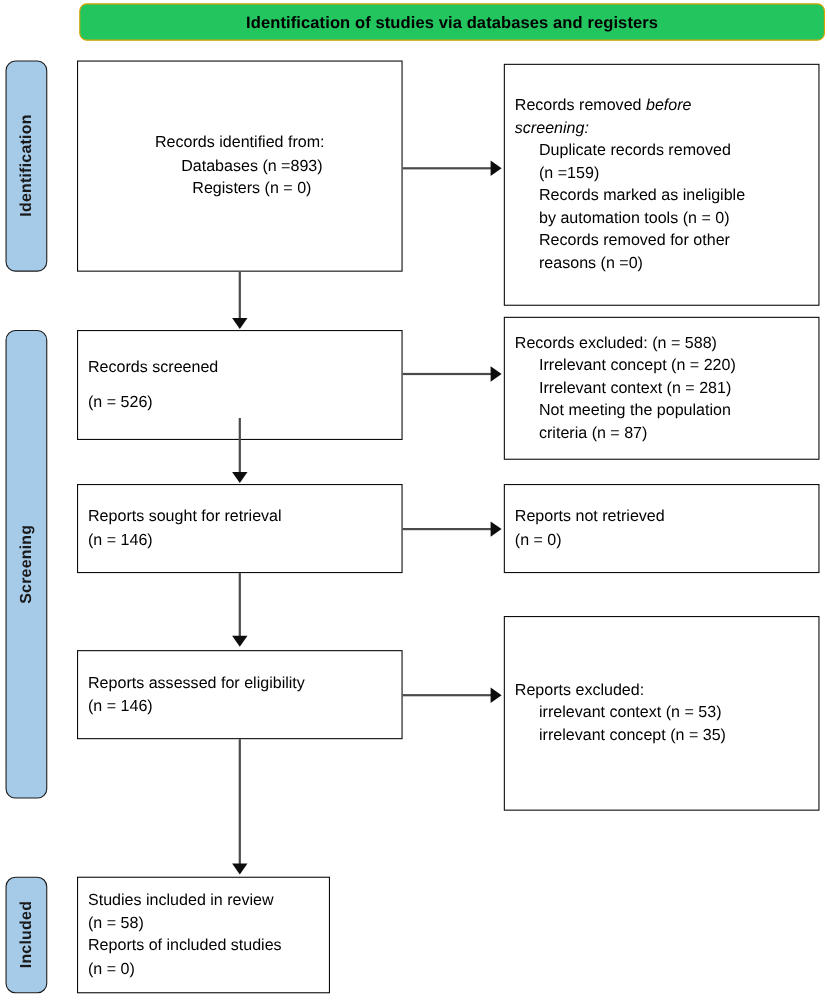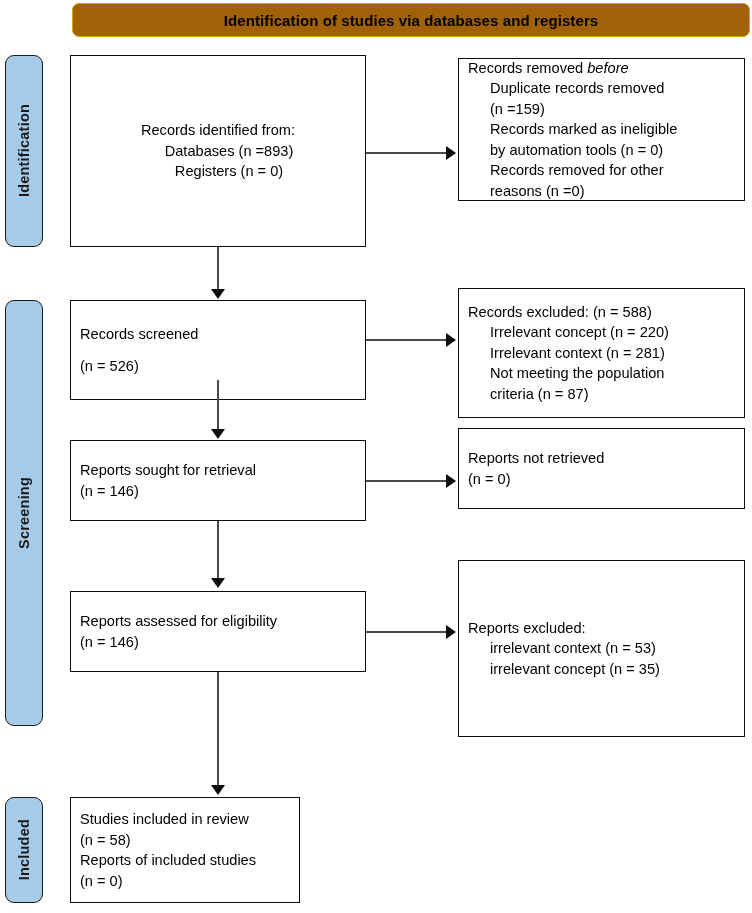--- a/index.html
+++ b/index.html
@@ -16,21 +16,21 @@
     position: relative;
     width: 752px;
     height: 913px;
     background: #ffffff;
     overflow: hidden;
   }
 
   
   .banner {
     position: absolute;
-    background: #a16207;
+    background: #22c55e;
     border: 1px solid #D9A400;
     border-radius: 7px;
     display: flex;
     align-items: center;
     justify-content: center;
     font-weight: bold;
     font-size: 15px;
     letter-spacing: 0.1px;
     color: #000;
     box-sizing: border-box;
@@ -123,22 +123,23 @@
   <div class="stagebar" style="left:5px; top:797px; width:38px; height:106px;">
     <span class="stagebar-label">Included</span>
   </div>
 
   <div class="node" style="left:70px; top:55px; width:296px; height:192px;text-align:center;">
     <div class="line">Records identified from:</div>
     <div class="line indent">Databases (n =893)</div>
     <div class="line indent">Registers (n = 0)</div>
   </div>
 
-  <div class="node" style="left:458px; top:58px; width:287px; height:143px;">
+  <div class="node" style="left:458px; top:58px; width:287px; height:220px;">
     <div class="line"><span>Records removed <em>before</em></span></div>
+    <div class="line"><em>screening:</em></div>
     <div class="line indent">Duplicate records removed</div>
     <div class="line indent">(n =159)</div>
     <div class="line indent">Records marked as ineligible</div>
     <div class="line indent">by automation tools (n = 0)</div>
     <div class="line indent">Records removed for other</div>
     <div class="line indent">reasons (n =0)</div>
   </div>
 
   <div class="h-line" style="left:366px; top:152px; width:82px;"></div>
   <div class="h-arrow-head" style="left:446px; top:146px;"></div>
@@ -163,21 +164,21 @@
   <div class="h-arrow-head" style="left:446px; top:333px;"></div>
 
   <div class="v-line" style="left:217px; top:380px; height:50px;"></div>
   <div class="v-arrow-head" style="left:211px; top:429px;"></div>
 
   <div class="node" style="left:70px; top:440px; width:296px; height:81px;">
     <div class="line">Reports sought for retrieval</div>
     <div class="line">(n = 146)</div>
   </div>
 
-  <div class="node" style="left:458px; top:428px; width:287px; height:81px;">
+  <div class="node" style="left:458px; top:440px; width:287px; height:81px;">
     <div class="line">Reports not retrieved</div>
     <div class="line">(n = 0)</div>
   </div>
 
   <div class="h-line" style="left:366px; top:480px; width:82px;"></div>
   <div class="h-arrow-head" style="left:446px; top:474px;"></div>
 
   <div class="v-line" style="left:217px; top:521px; height:58px;"></div>
   <div class="v-arrow-head" style="left:211px; top:578px;"></div>
 

